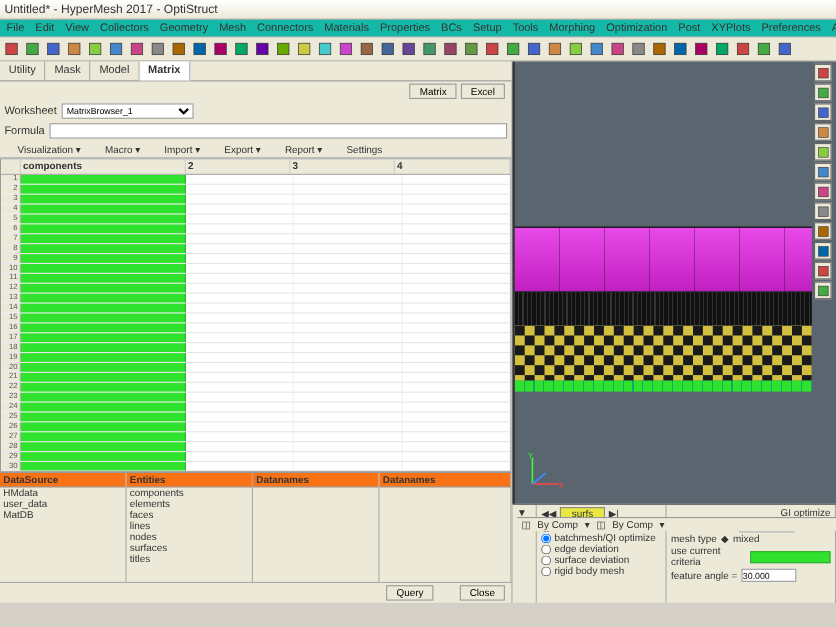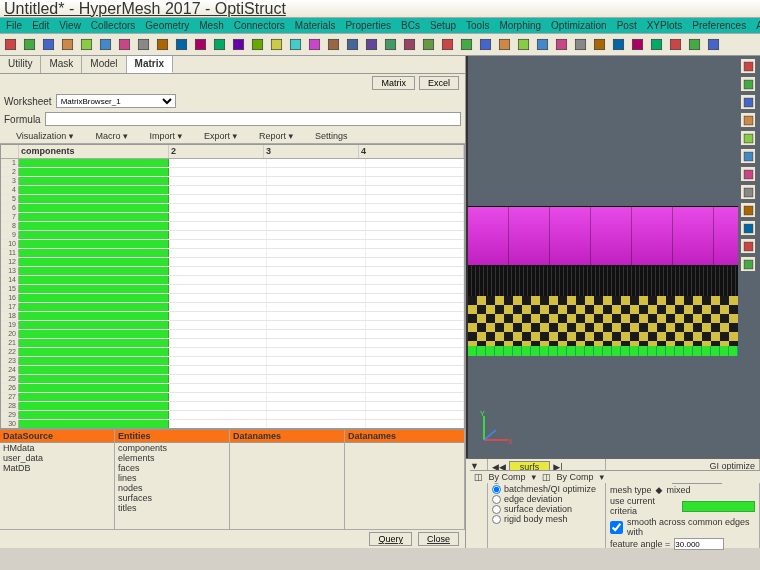--- a/index.html
+++ b/index.html
@@ -1,19 +1,19 @@
 <!DOCTYPE html>
 <html><head>
 <meta charset="utf-8">
 <style>
 * { box-sizing: border-box; margin: 0; padding: 0; font-family: "Segoe UI", Tahoma, sans-serif; }
 body { background: #d4d0c8; width: 760px; height: 570px; overflow: hidden; font-size: 10px; color: #333; }
 
 .titlebar { background: linear-gradient(#fff,#ece9d8); height: 18px; display: flex; align-items: center; padding: 0 4px; border-bottom: 1px solid #aaa; }
-.titlebar span { font-size: 16px; text-decoration: underline; }
+.titlebar span { font-size: 11px; }
 
 .menubar { background: #14b8a6; height: 16px; display: flex; align-items: center; gap: 2px; padding: 0 2px; border-bottom: 1px solid #aaa; }
 .menubar span { padding: 0 4px; font-size: 10px; cursor: default; }
 
 .toolbar { background: #ece9d8; height: 22px; display: flex; align-items: center; gap: 2px; padding: 0 2px; border-bottom: 1px solid #999; overflow: hidden; }
 .tbicon { width: 17px; height: 17px; display: flex; align-items: center; justify-content: center; border: 1px solid transparent; }
 .tbicon svg { width: 13px; height: 13px; }
 
 .main { display: flex; height: 492px; }
 .left { width: 466px; background: #ece9d8; border-right: 1px solid #999; display: flex; flex-direction: column; }
@@ -38,21 +38,21 @@
 .grow { display: flex; height: 9px; border-bottom: 1px solid #e5e5e5; }
 .rownum { width: 18px; background: #ece9d8; border-right: 1px solid #aaa; font-size: 7px; text-align: right; padding-right: 2px; color: #555; }
 .cell1 { width: 150px; background: #2ee22e; border-right: 1px solid #3a3; font-size: 7px; color: #053; padding-left: 2px; overflow: hidden; }
 .cellr { flex: 1; border-right: 1px solid #eee; }
 
 .datasrc { display: flex; height: 100px; border-top: 1px solid #999; background: #ece9d8; }
 .dscol { border-right: 1px solid #aaa; display: flex; flex-direction: column; }
 .dshead { background: #f97316; border-bottom: 1px solid #999; font-size: 9px; font-weight: bold; padding: 1px 3px; }
 .dsitem { font-size: 9px; padding: 0 3px; }
 
-.footbtns { display: flex; justify-content: flex-end; gap: 6px; padding: 2px 6px; border-top: 1px solid #aaa; text-decoration: underline; }
+.footbtns { display: flex; justify-content: flex-end; gap: 24px; padding: 2px 6px; border-top: 1px solid #aaa; }
 
 .viewport { flex: 1; background: #5a6570; position: relative; border-left: 2px solid #333; }
 .vptool { position: absolute; right: 2px; top: 2px; width: 18px; display: flex; flex-direction: column; gap: 2px; }
 .vpicon { width: 16px; height: 16px; background: #ece9d8; border: 1px solid #666; display:flex;align-items:center;justify-content:center; }
 .vpicon svg{width:11px;height:11px;}
 
 .model { position: absolute; left: 0; right: 22px; top: 150px; height: 170px; }
 .magenta { height: 60px; background: linear-gradient(#e84ae8,#c020c0); border-top:1px solid #000; border-bottom:1px solid #000; }
 .magenta::after{content:"";display:block;height:100%;background:repeating-linear-gradient(90deg,transparent 0 40px,rgba(0,0,0,.3) 40px 41px);}
 .dark { height: 30px; background: repeating-linear-gradient(90deg,#111 0 3px,#333 3px 4px); }
@@ -704,24 +704,20 @@
         <div style="display:flex;gap:4px;align-items:flex-start">
           <span>mesh type</span>
           <span>◆</span>
           <span>mixed</span>
         </div>
         <div style="display:flex;gap:4px;align-items:center">
           <span>use current criteria</span>
           <div class="greenbar"></div>
         </div>
         <div style="display:flex;gap:4px;align-items:center">
-          <input type="checkbox" checked="" style="">
-          <span>smooth across common edges with</span>
-        </div>
-        <div style="display:flex;gap:4px;align-items:center">
           <span>feature angle =</span>
           <input class="tiny" type="text" value="30.000" style="">
         </div>
       </div>
     </div>
   </div>
 </div>
 
 <div style="position:absolute;left:470px;top:470px;display:flex;gap:6px;font-size:9px;align-items:center;background:#ece9d8;padding:1px 4px;border-top:1px solid #999;width:290px">
   <span>◫</span>

